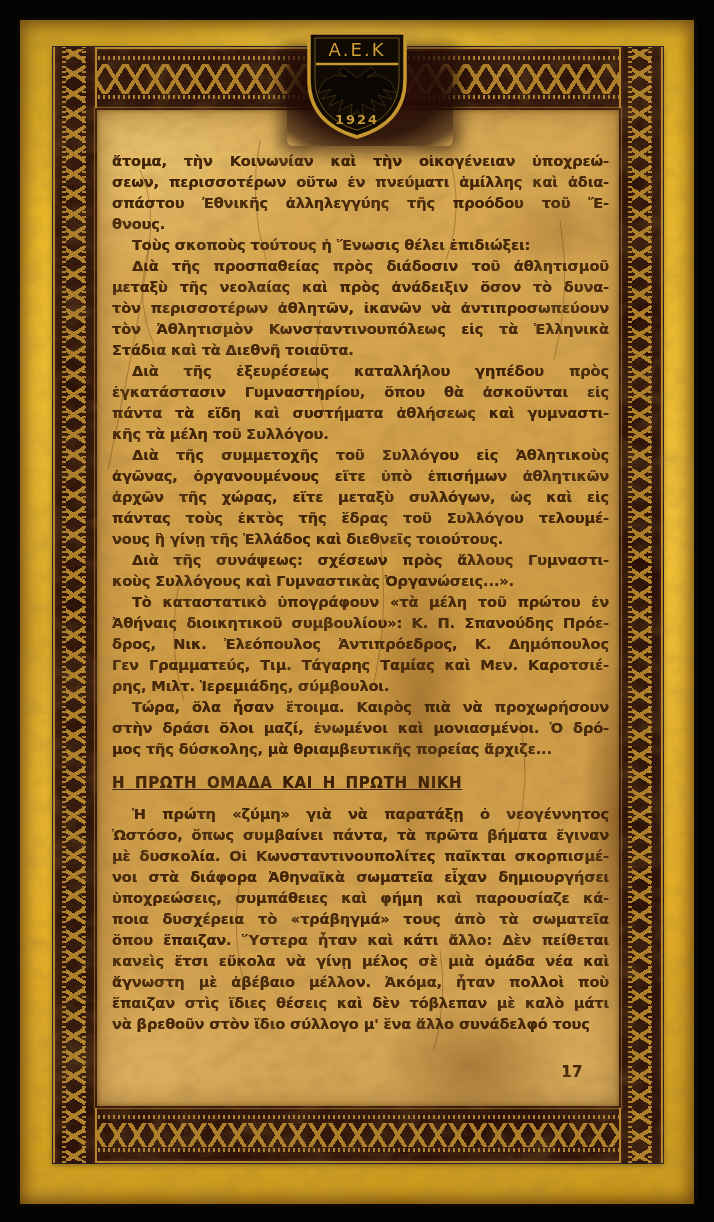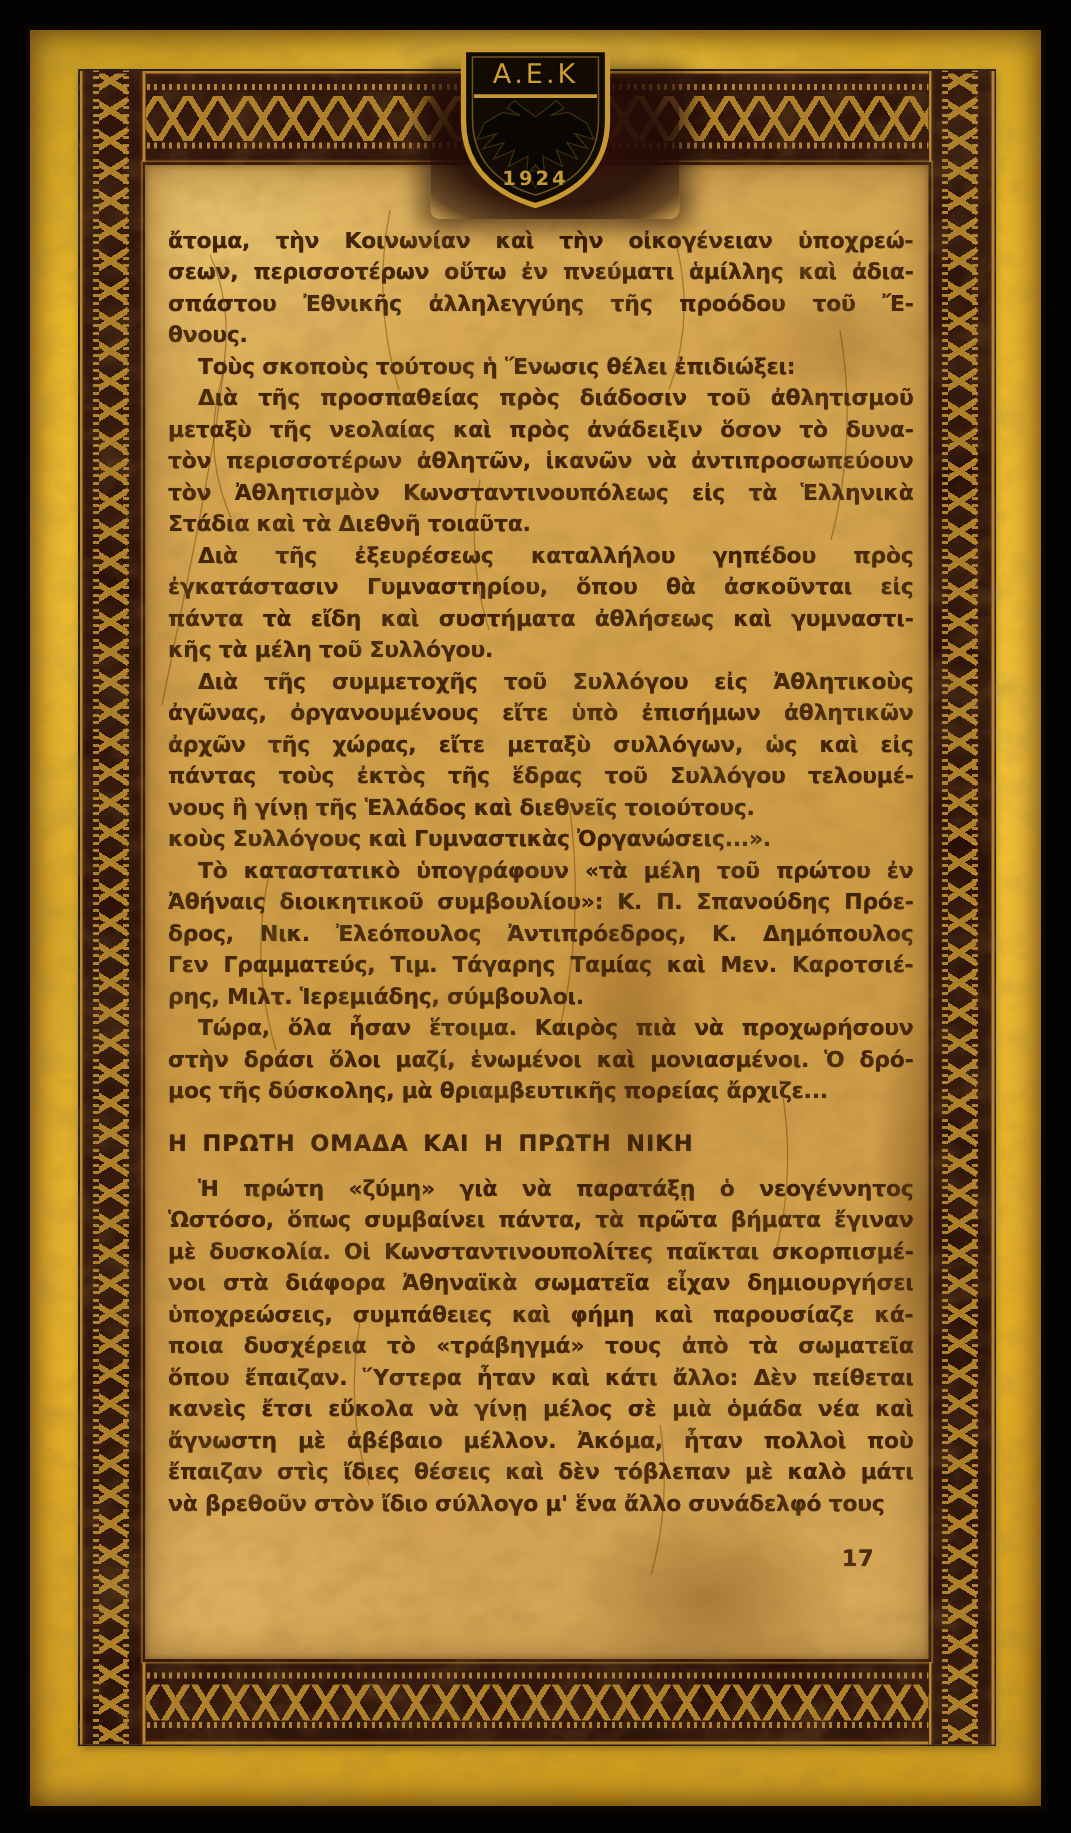--- a/index.html
+++ b/index.html
@@ -81,24 +81,24 @@
     color:#3a1d04;font-weight:bold;font-size:14.6px;line-height:21px;
     letter-spacing:-0.15px;
     text-shadow:0 0 .5px rgba(58,29,4,.75);
   }
   .para{margin:0;}
   .tl{height:21px;overflow:hidden;text-align:justify;text-align-last:justify;}
   .tl.pl{text-align-last:left;}
   .tl.ind{text-indent:20px;}
   .heading{
     height:21px;overflow:hidden;margin:14px 0 9px;
-    font-size:15px;letter-spacing:.6px;word-spacing:4px;color:#381b03;
+    font-size:15px;letter-spacing:.6px;word-spacing:4px;color:#381b03;text-decoration:underline;
   }
   .page-number{
-    margin-top:16px;padding-right:26px;text-align:right;
+    margin-top:28px;padding-right:26px;text-align:right;
     font-size:15px;color:#45260a;letter-spacing:.5px;
   }
   
   .age-overlay{position:absolute;left:0;top:0;z-index:5;pointer-events:none;}
   
   .emblem-backdrop{
     position:absolute;left:267px;top:32px;width:166px;height:94px;border-radius:6px;z-index:7;
     background:radial-gradient(ellipse at 50% 45%, rgba(52,14,9,.96), rgba(32,9,5,.9) 58%, rgba(32,9,5,.6) 84%, rgba(32,9,5,0) 100%);
     box-shadow:0 0 16px 6px rgba(24,7,4,.6);
   }
@@ -161,20 +161,21 @@
             <div class="tl pl">κῆς τὰ μέλη τοῦ Συλλόγου.</div>
           </div>
           <div class="para">
             <div class="tl ind">Διὰ τῆς συμμετοχῆς τοῦ Συλλόγου εἰς Ἀθλητικοὺς</div>
             <div class="tl">ἀγῶνας, ὀργανουμένους εἴτε ὑπὸ ἐπισήμων ἀθλητικῶν</div>
             <div class="tl">ἀρχῶν τῆς χώρας, εἴτε μεταξὺ συλλόγων, ὡς καὶ εἰς</div>
             <div class="tl">πάντας τοὺς ἐκτὸς τῆς ἕδρας τοῦ Συλλόγου τελουμέ-</div>
             <div class="tl pl">νους ἢ γίνῃ τῆς Ἑλλάδος καὶ διεθνεῖς τοιούτους.</div>
           </div>
           <div class="para">
+            <div class="tl ind">Διὰ τῆς συνάψεως: σχέσεων πρὸς ἄλλους Γυμναστι-</div>
             <div class="tl pl">κοὺς Συλλόγους καὶ Γυμναστικὰς Ὀργανώσεις...».</div>
           </div>
           <div class="para">
             <div class="tl ind">Τὸ καταστατικὸ ὑπογράφουν «τὰ μέλη τοῦ πρώτου ἐν</div>
             <div class="tl">Ἀθήναις διοικητικοῦ συμβουλίου»: Κ. Π. Σπανούδης Πρόε-</div>
             <div class="tl">δρος, Νικ. Ἐλεόπουλος Ἀντιπρόεδρος, Κ. Δημόπουλος</div>
             <div class="tl">Γεν Γραμματεύς, Τιμ. Τάγαρης Ταμίας καὶ Μεν. Καροτσιέ-</div>
             <div class="tl pl">ρης, Μιλτ. Ἱερεμιάδης, σύμβουλοι.</div>
           </div>
           <div class="para">

